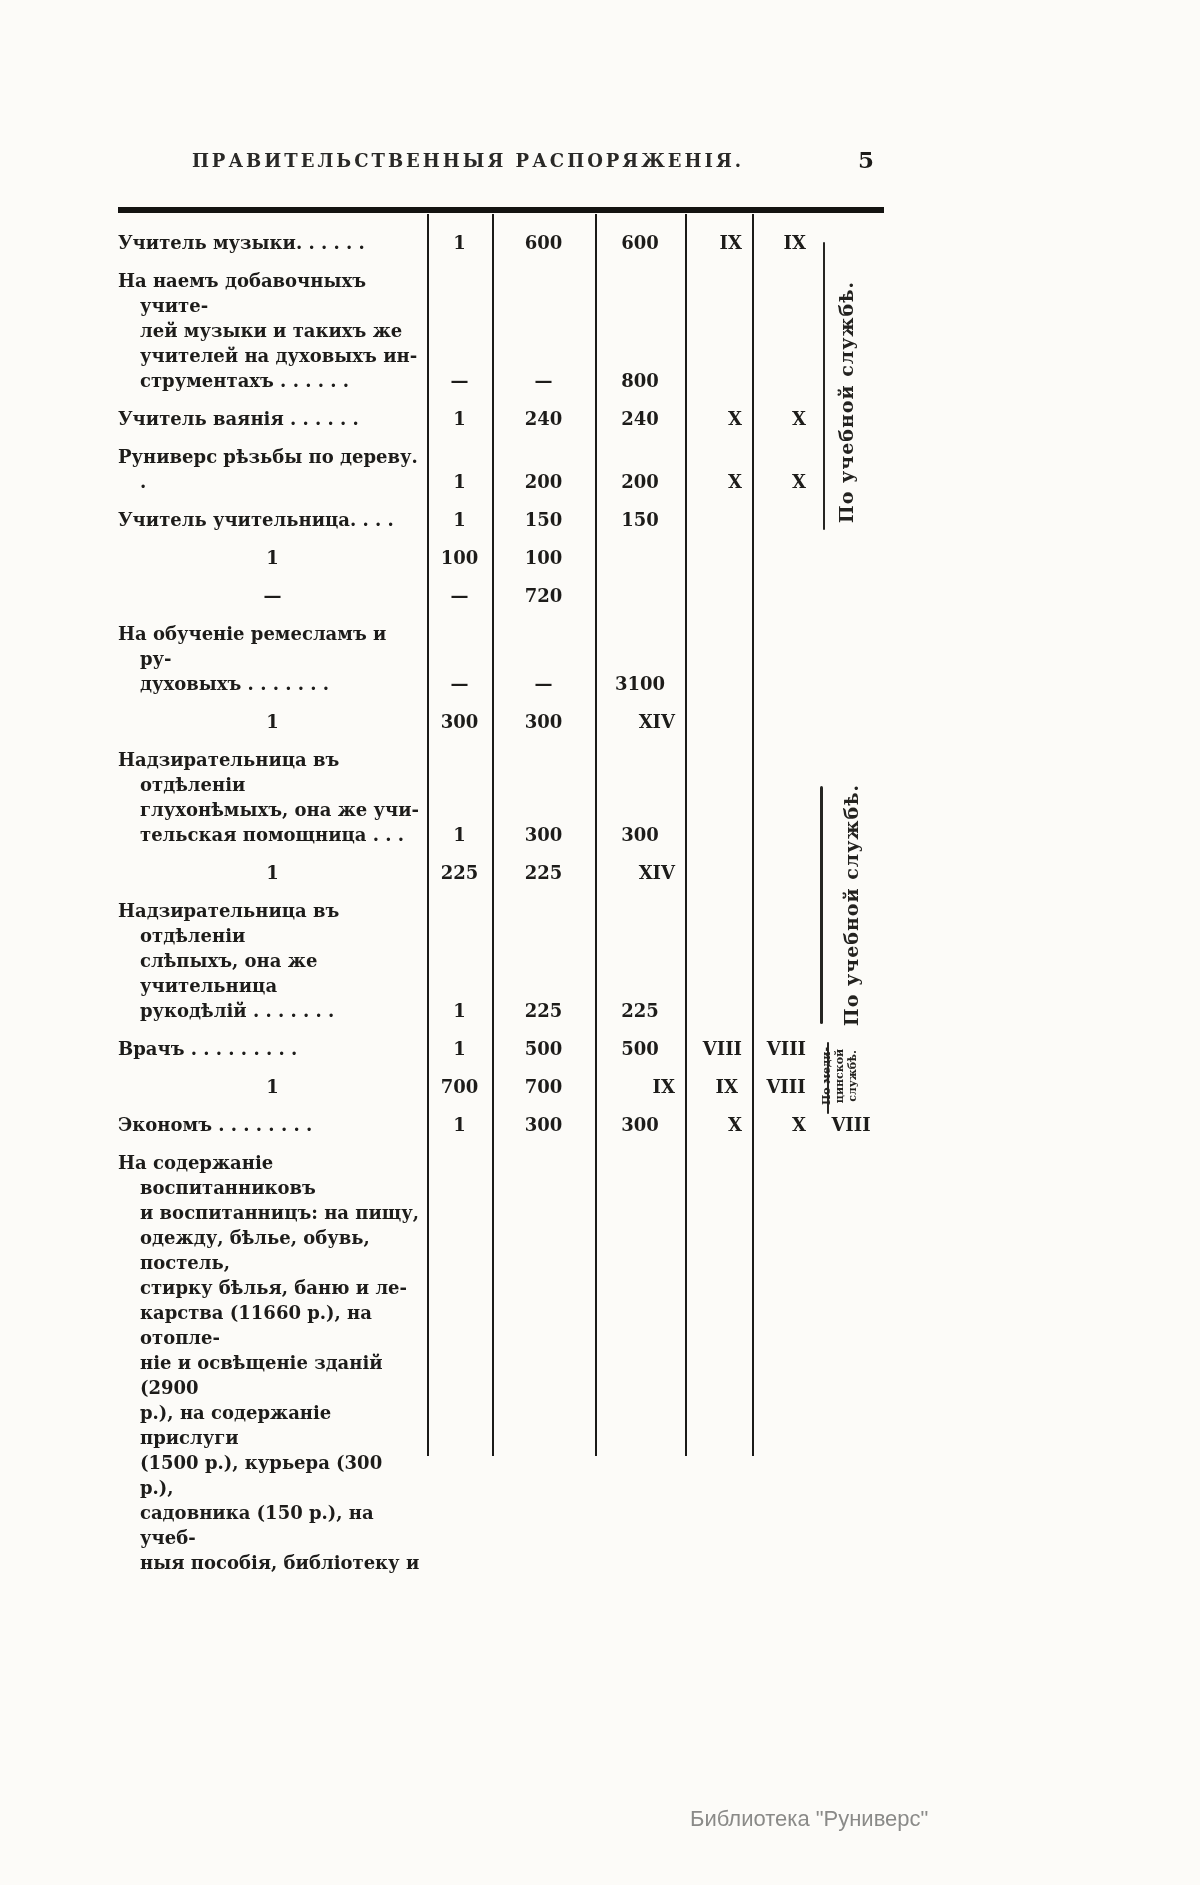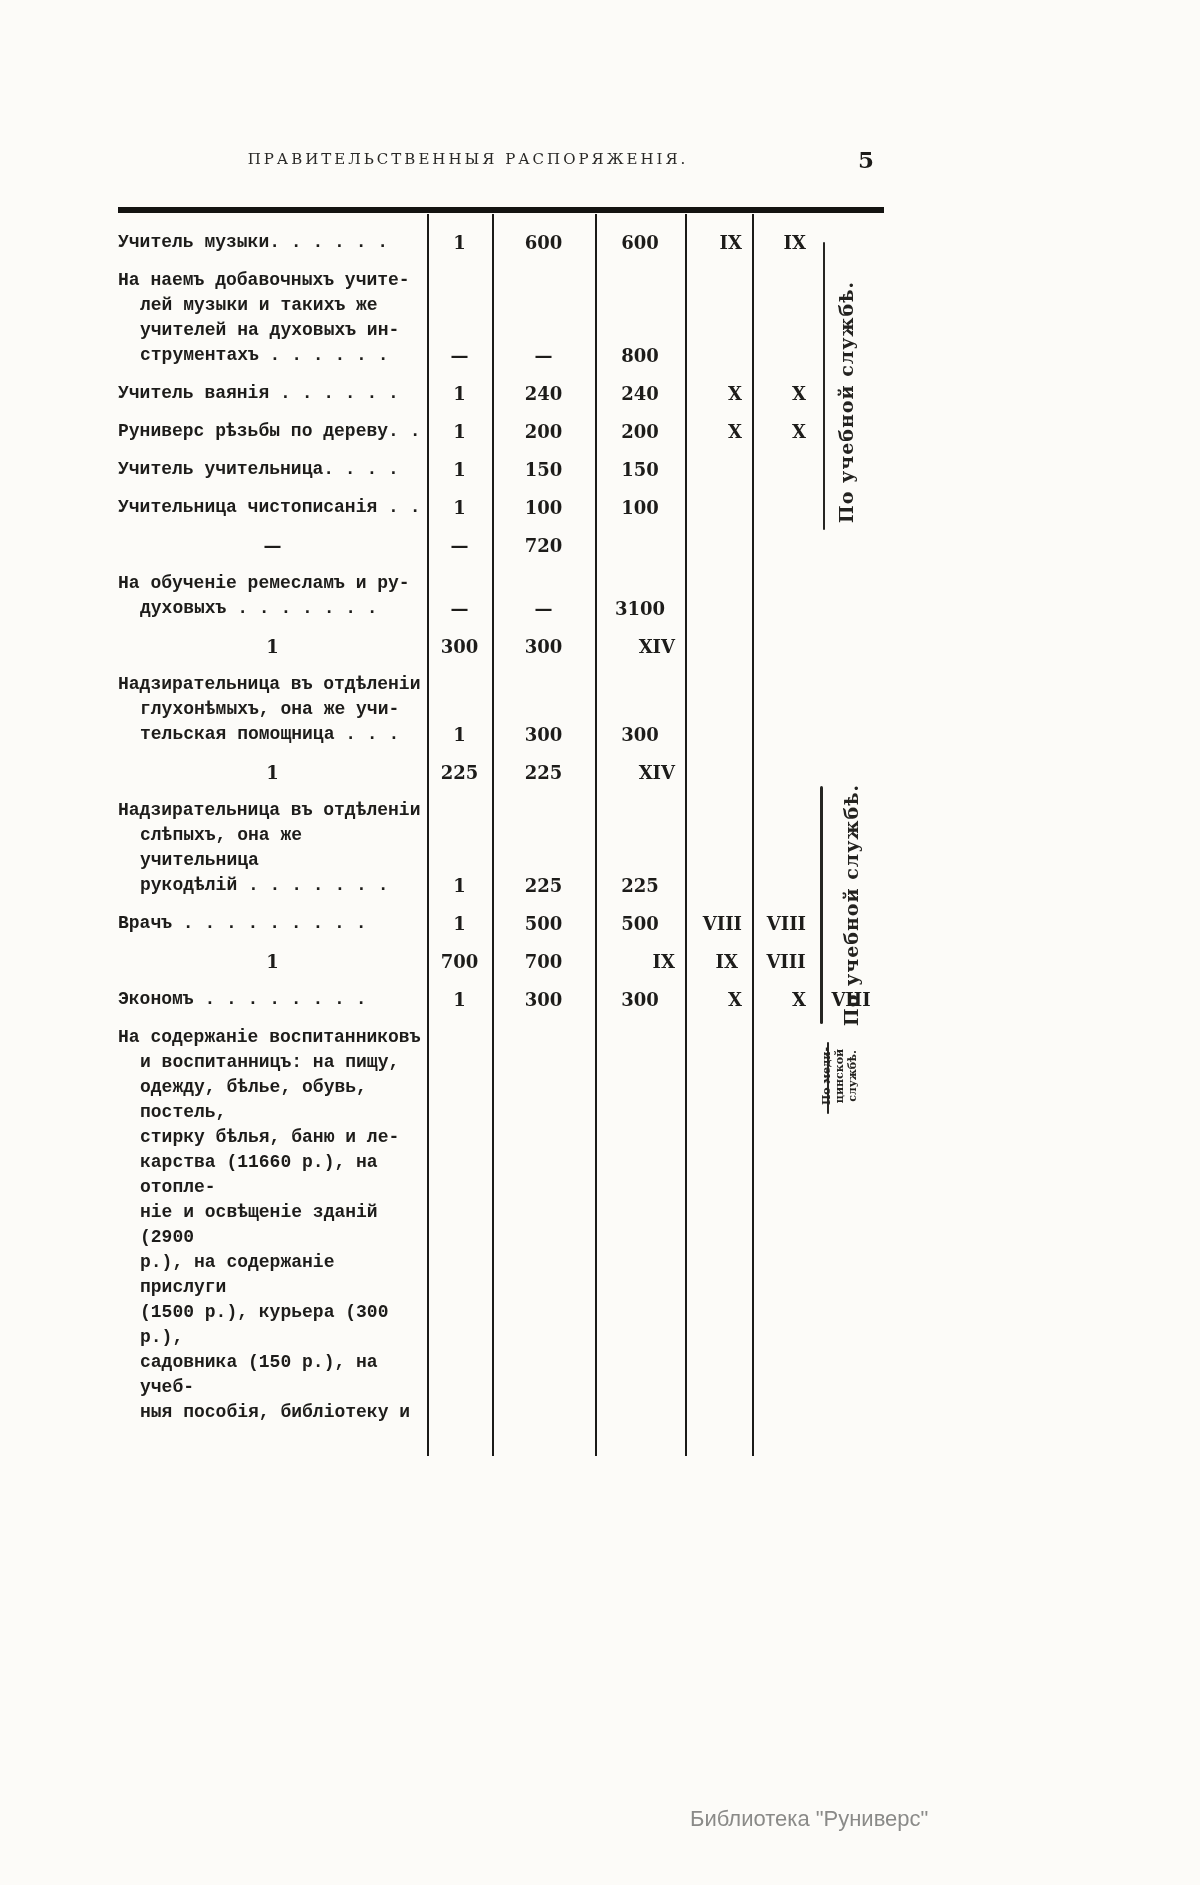--- a/index.html
+++ b/index.html
@@ -11,22 +11,22 @@
     font-family: "DejaVu Serif", serif;
     color: #1d1c1a;
     overflow: hidden;
   }
 
   
   .running-head {
     position: absolute;
     top: 150px; left: 118px; width: 700px;
     text-align: center;
-    font-size: 15px;
-    font-weight: normal;
+    font-size: 18px;
+    font-weight: bold;
     letter-spacing: 3px;
     color: #2a2927;
   }
   .page-number {
     position: absolute;
     top: 146px; left: 858px;
     font-size: 23px;
     font-weight: bold;
   }
 
@@ -60,21 +60,20 @@
     font-size: 18px;
     font-weight: bold;
     line-height: 25px;
   }
   .cell { min-height: 25px; }
   .label {
     padding-left: 22px;
     text-indent: -22px;
     padding-right: 6px;
     white-space: pre-line;
-    font-family: Liberation Mono, monospace;
   }
   .c1, .c2, .c3 { text-align: center; }
   .c4 { text-align: right; padding-right: 10px; }
   .c5 { text-align: right; padding-right: 14px; }
   .c6 { text-align: center; }
 
   
   .rot {
     position: absolute;
     font-weight: bold;
@@ -172,21 +171,20 @@
       <div class="cell label">Учитель учительница. . . .</div>
       <div class="cell c1">1</div>
       <div class="cell c2">150</div>
       <div class="cell c3">150</div>
       <div class="cell c4"></div>
       <div class="cell c5"></div>
       <div class="cell c6"></div>
     </div>
 
     <div class="row">
-      <div class="cell label">Учительница чистописанія . .</div>
       <div class="cell c1">1</div>
       <div class="cell c2">100</div>
       <div class="cell c3">100</div>
       <div class="cell c4"></div>
       <div class="cell c5"></div>
       <div class="cell c6"></div>
     </div>
 
     <div class="row">
       <div class="cell c1">—</div>

